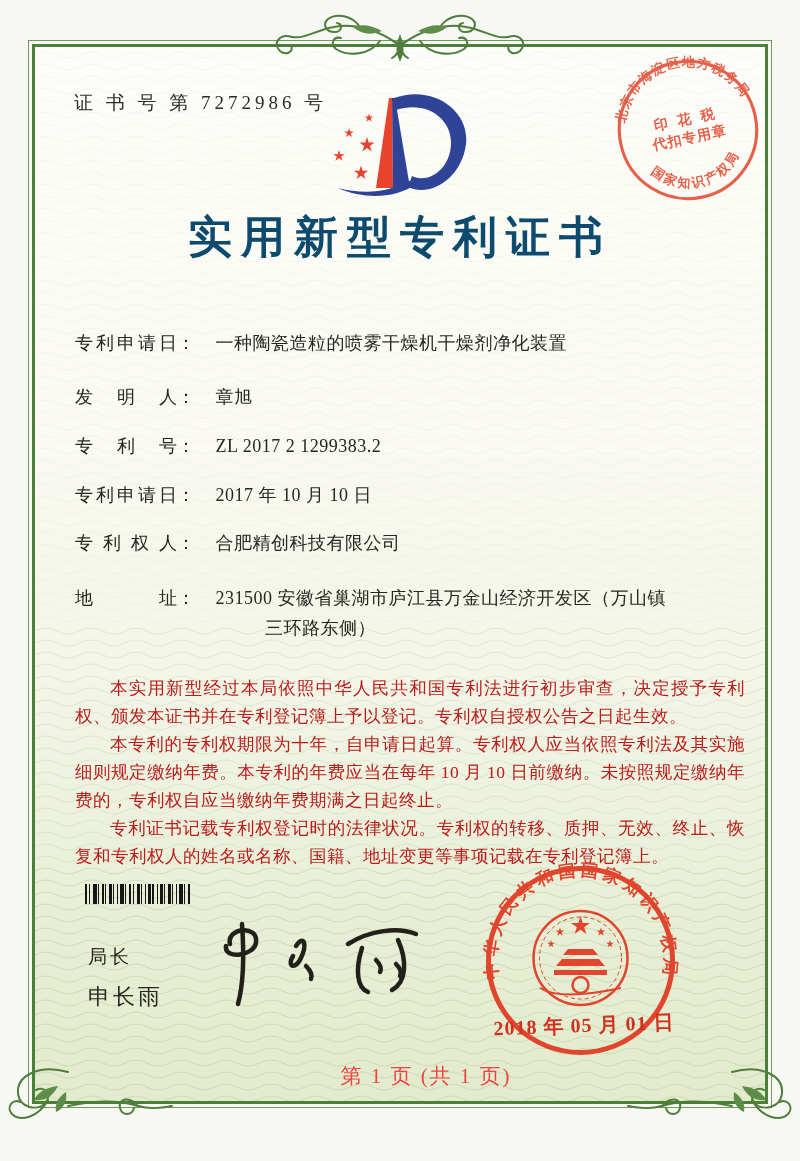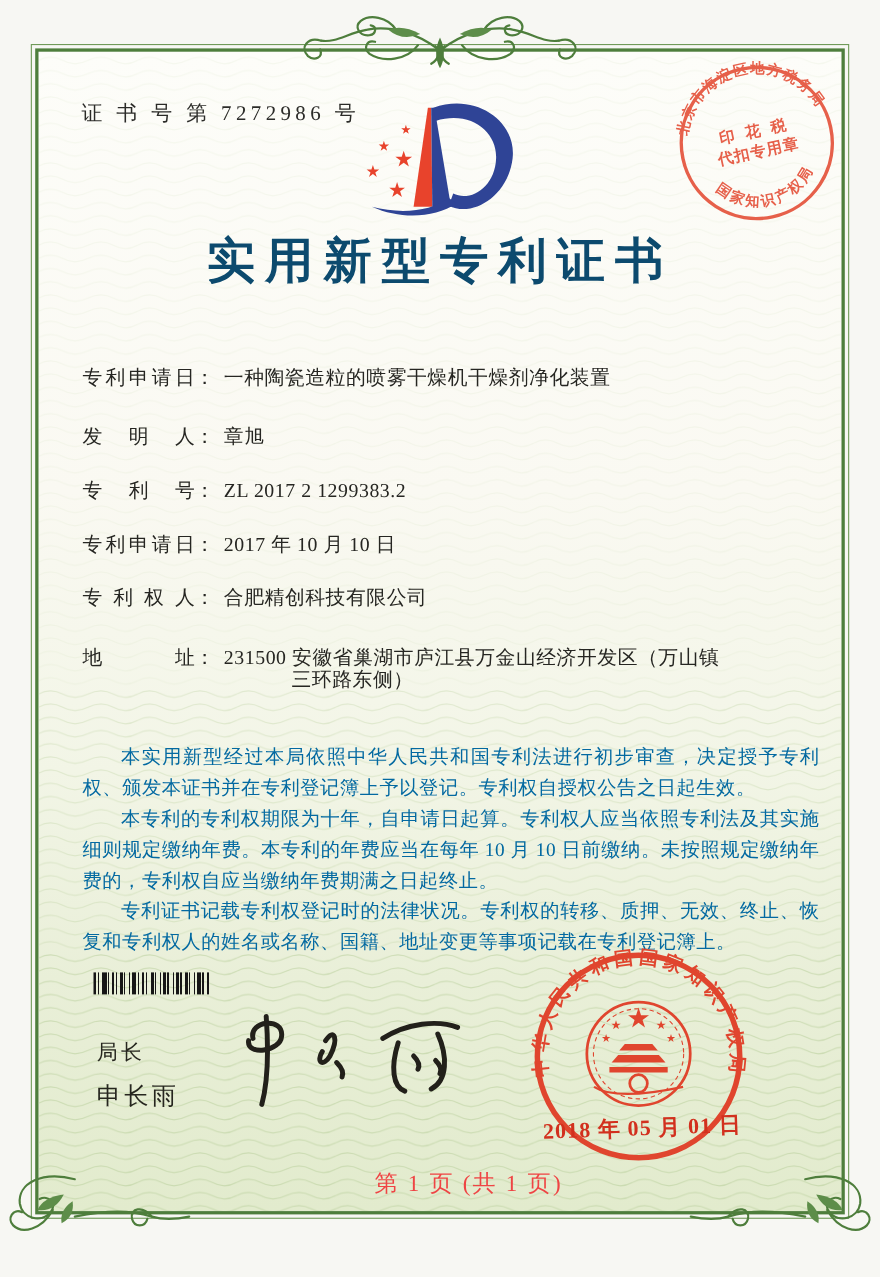--- a/index.html
+++ b/index.html
@@ -12,25 +12,25 @@
   .frame-inner{position:absolute;left:3px;top:3px;right:3px;bottom:3px;border:3px solid #4e7e3c;
     background:linear-gradient(180deg,#fdfdf9 0%,#faf9f2 38%,#f2f5e6 62%,#e9efd8 80%,#e2ebcd 100%);}
   .waves{position:absolute;left:0;top:0;width:100%;height:100%;}
 
   .certno{left:74px;top:90px;font-size:19px;letter-spacing:4px;color:#2b2b28;}
   .title{left:0;top:208px;width:100%;text-align:center;font-size:44px;font-weight:bold;
     letter-spacing:9px;color:#0c4a6e;}
   .frow{position:absolute;left:75px;width:672px;font-size:18px;color:#262622;white-space:nowrap;}
   .flabel{display:inline-block;width:102px;text-align:justify;text-align-last:justify;vertical-align:top;}
   .fcolon{display:inline-block;margin:0 4px 0 0;}
-  .fvalue{letter-spacing:.5px;}
-  .addr2{position:absolute;left:190px;top:20px;letter-spacing:.5px;}
+  .fvalue{letter-spacing:.5px;margin-left:12px;}
+  .addr2{position:absolute;left:190px;top:30px;letter-spacing:.5px;}
   .grant-no{position:absolute;left:378px;top:0;white-space:nowrap;}
 
-  .paras{left:75px;top:674px;width:670px;font-size:17.5px;line-height:28px;color:#0369a1;
+  .paras{left:75px;top:674px;width:670px;font-size:17.5px;line-height:28px;color:#b91c1c;
     text-align:justify;letter-spacing:.5px;}
   .paras p{margin:0;text-indent:2em;}
 
   .barcode{left:85px;top:884px;width:212px;height:20px;
     background:linear-gradient(90deg,
       #161616 0 2px,#0000 2px 4px,#161616 4px 5px,#0000 5px 8px,#161616 8px 12px,#0000 12px 13px,
       #161616 13px 14px,#0000 14px 17px,#161616 17px 19px,#0000 19px 20px,#161616 20px 21px,#0000 21px 24px,
       #161616 24px 27px,#0000 27px 28px,#161616 28px 29px,#0000 29px 32px,#161616 32px 33px,#0000 33px 35px,
       #161616 35px 39px,#0000 39px 40px,#161616 40px 41px,#0000 41px 44px,#161616 44px 46px,#0000 46px 48px,
       #161616 48px 49px,#0000 49px 52px,#161616 52px 55px,#0000 55px 56px,#161616 56px 57px,#0000 57px 60px,

